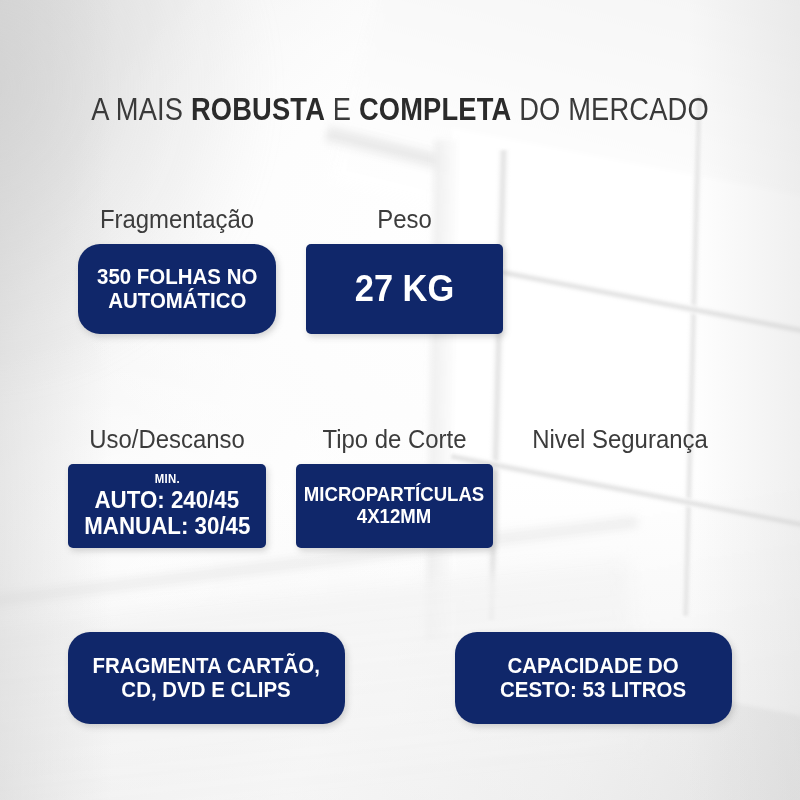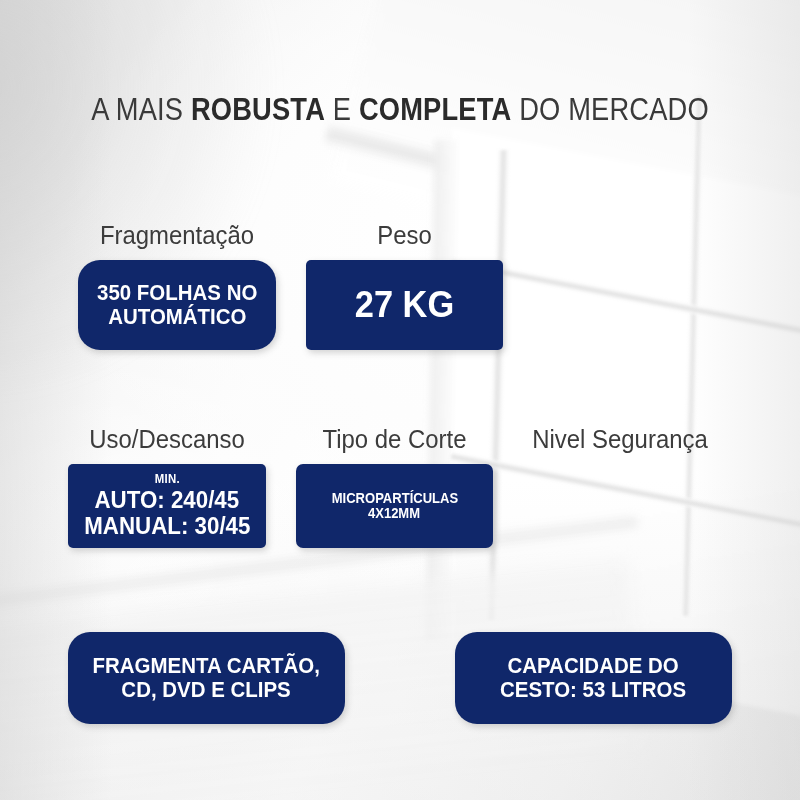--- a/index.html
+++ b/index.html
@@ -121,42 +121,42 @@
   }
   .chip .line{display:block;white-space:nowrap;transform:scaleX(.93);}
   .chip .small-cap{
     font-size:12px;
     letter-spacing:.3px;
     margin-bottom:1px;
     transform:scaleX(.95);
   }
 
   
-  .r1{top:220px;padding-left:10px;}
+  .r1{top:204px;padding-left:10px;}
   .r1 .chip{height:90px;}
   .c1{left:68px;width:198px;}
   .c2{left:296px;width:197px;}
   .c3{left:521px;width:198px;}
 
   
   .r2{top:424px;}
   .r2 .chip{height:84px;}
   .d1{left:68px;width:198px;}
   .d2{left:296px;width:197px;}
   .d3{left:521px;width:198px;}
 
   
   .r3{top:632px;}
   .r3 .chip{height:92px;}
   .e1{left:68px;width:277px;}
   .e2{left:455px;width:277px;}
 
   .fs-22{font-size:22px;border-radius:22px;}
   .fs-36{font-size:37px;}
-  .fs-20{font-size:14px;border-radius:7px;}
+  .fs-20{font-size:20px;}
   .fs-24{font-size:24px;}
 </style>
 </head>
 <body>
 
 <div class="stage">
 
   <div class="bg">
     <div class="bg-base"></div>
     <div class="bg-corner-shadow"></div>

